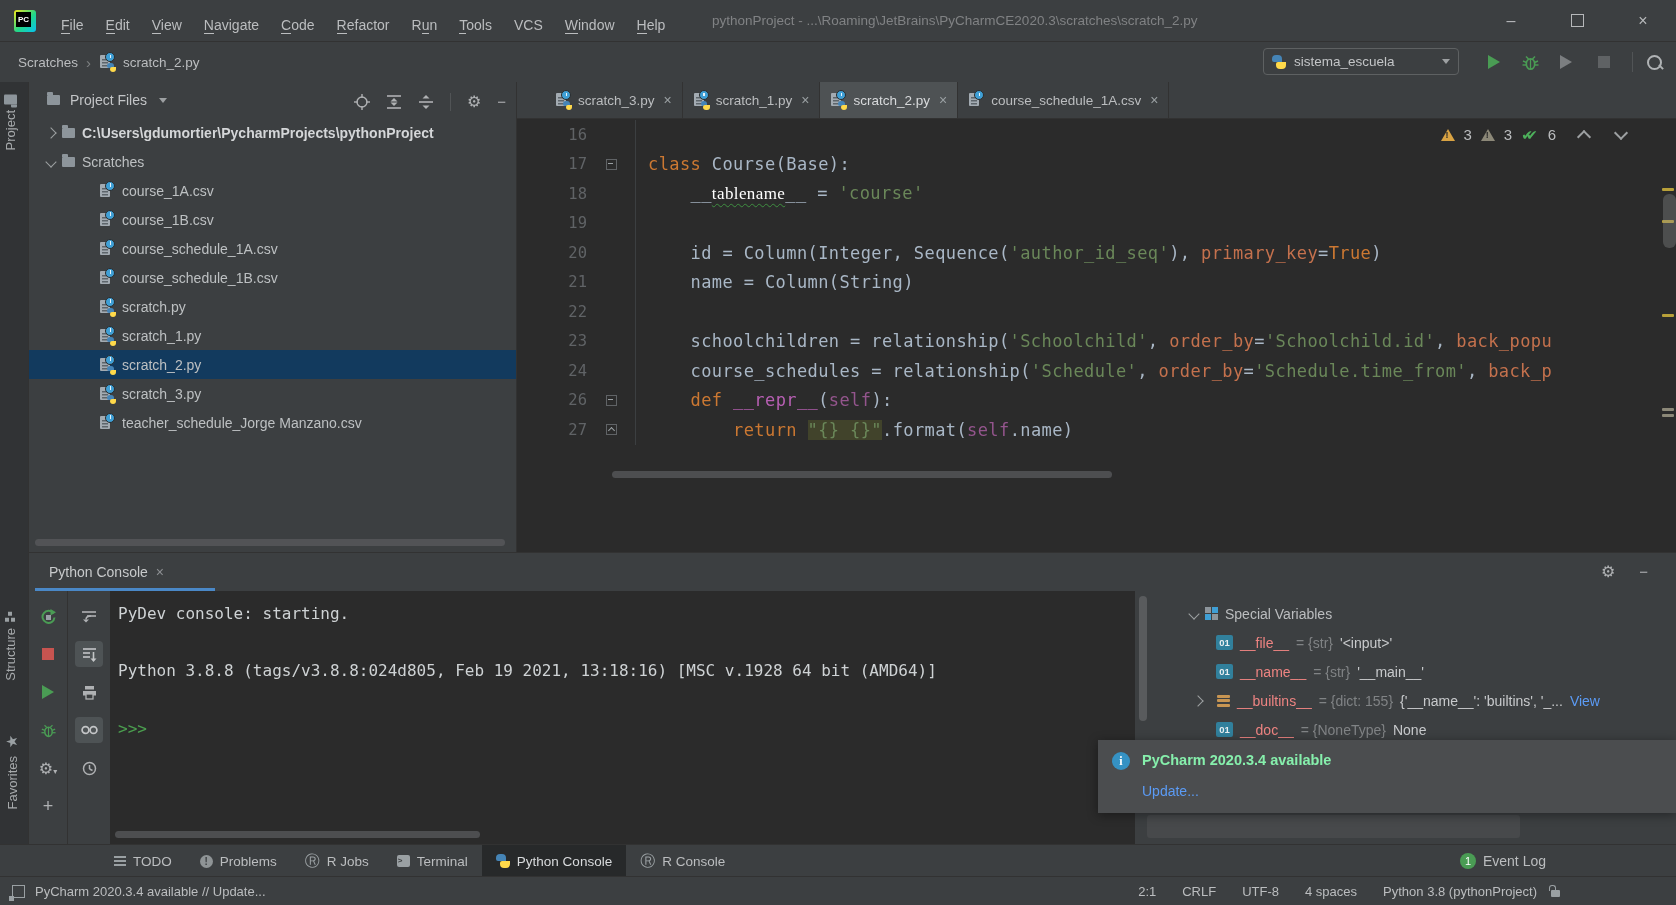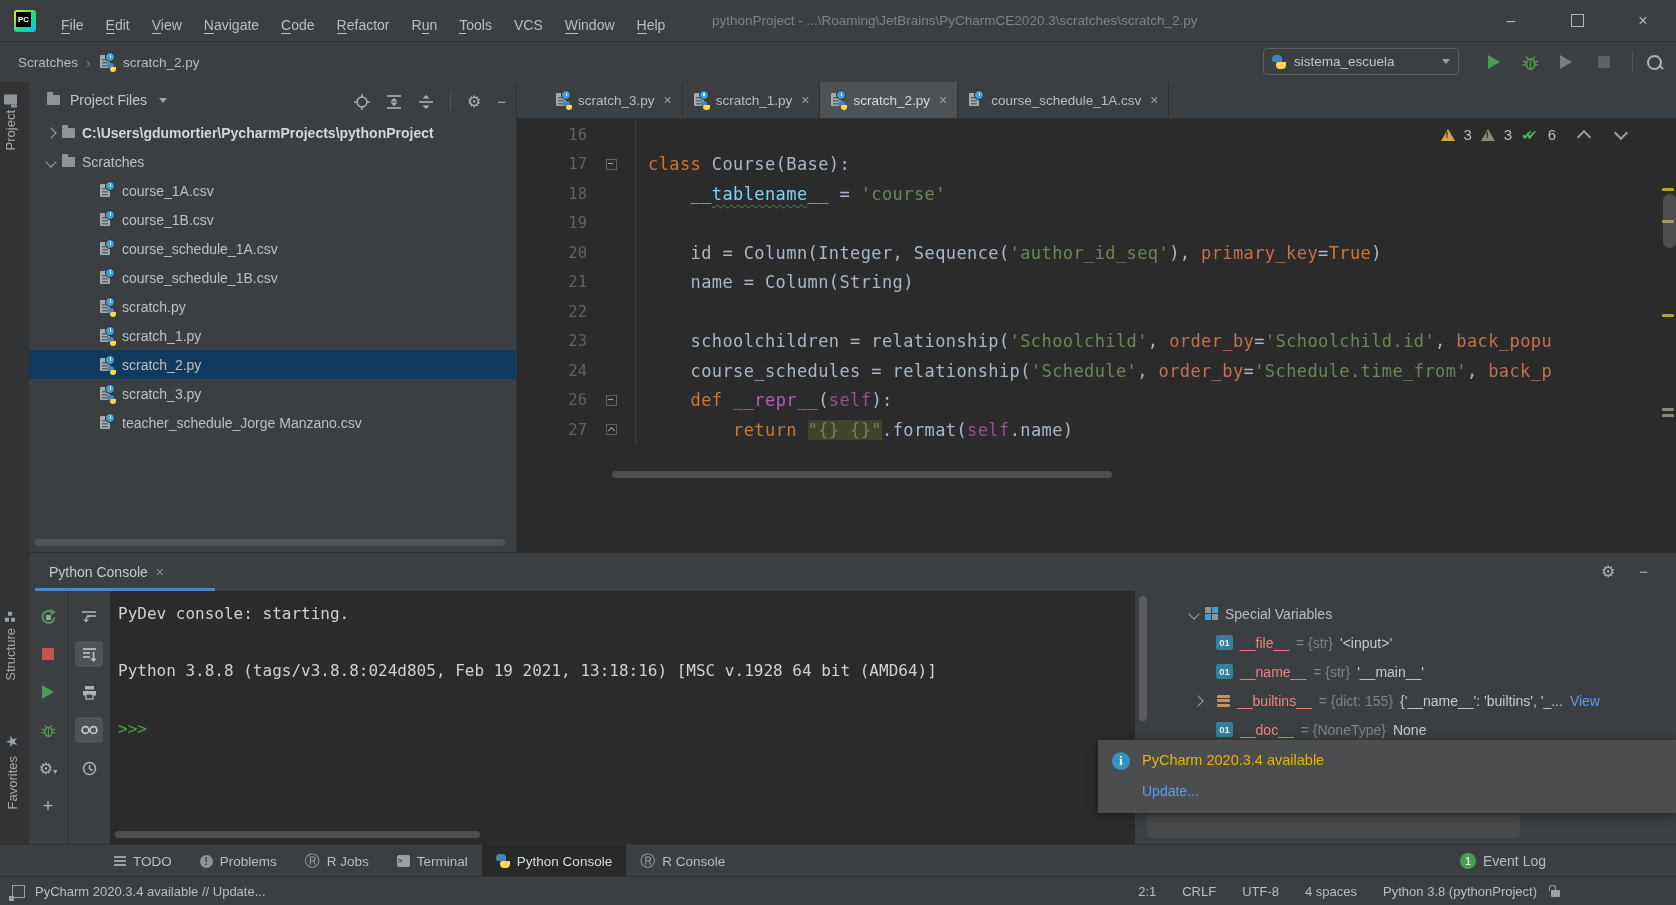--- a/index.html
+++ b/index.html
@@ -75,21 +75,21 @@
   .fold{width:9px;height:9px;border:1px solid #606366;background:#2b2b2b;position:relative;}
   .fold.top::after,.fold.down::after{content:"";position:absolute;left:1.5px;top:3.5px;width:5px;border-top:1.2px solid #9aa0a3;}
   .fold.up::after{content:"";position:absolute;left:2px;top:3px;width:4px;height:4px;border-left:1.2px solid #9aa0a3;border-top:1.2px solid #9aa0a3;transform:rotate(45deg);}
   .code-text{padding-left:12px;}
   .tk-kw{color:#cc7832;}
   .tk-pl{color:#a9b7c6;}
   .tk-str{color:#6a8759;}
   .tk-param{color:#c4714d;}
   .tk-mag{color:#b75fb3;}
   .tk-self{color:#94558d;}
-  .tk-typo{color:#7dd3fc;text-decoration:underline;text-decoration-style:wavy;text-decoration-color:#3f8f41;text-underline-offset:4px;text-decoration-thickness:1px;}
+  .tk-typo{color:#ffffff;text-decoration:underline;text-decoration-style:wavy;text-decoration-color:#3f8f41;text-underline-offset:4px;text-decoration-thickness:1px;font-family:Liberation Serif, serif;}
   .tk-strhl{color:#6a8759;background:#41432b;}
   .inspections{position:absolute;right:50px;top:44px;display:flex;align-items:center;gap:9px;color:#bbbdbf;font-size:15px;}
   .warn-tri{width:0;height:0;border-left:7px solid transparent;border-right:7px solid transparent;border-bottom:12px solid #d9a343;position:relative;}
   .warn-tri::after{content:"!";position:absolute;left:-2px;top:1px;font-size:9px;font-weight:bold;color:#2b2b2b;}
   .warn-tri.gray{border-bottom-color:#8c8878;}
   .checks{color:#4db05b;font-size:14px;letter-spacing:-7px;padding-right:8px;}
   .chev-b{width:8px;height:8px;border-right:2px solid #9da0a2;border-bottom:2px solid #9da0a2;}
   .chev-b.up{transform:rotate(-135deg);margin-top:4px;}
   .chev-b.down{transform:rotate(45deg);margin-bottom:4px;}
   .stripe-mark{position:absolute;width:12px;height:3px;background:#b8a039;right:2px;border-radius:1px;}
@@ -115,21 +115,21 @@
   .vname{color:#ee8482;}
   .vtype{color:#808385;}
   .vval{color:#c8cacc;}
   .vlink{color:#5b9bf5;}
   .grid-ic{width:13px;height:13px;position:relative;flex:0 0 auto;}
   .grid-ic i{position:absolute;width:6px;height:6px;}
   
   .notif{position:absolute;left:1098px;top:740px;right:0;height:73px;background:#4b4d4f;box-shadow:0 2px 10px rgba(0,0,0,.4);z-index:5;}
   .notif2{position:absolute;left:1147px;top:815px;width:373px;height:23px;background:#47494b;border-radius:3px;z-index:4;}
   .info-ic{position:absolute;left:14px;top:12px;width:18px;height:18px;border-radius:50%;background:#3592c4;color:#fff;font-size:12px;font-weight:bold;font-family:"Liberation Serif",serif;display:flex;align-items:center;justify-content:center;}
-  .notif-title{position:absolute;left:44px;top:12px;font-weight:normal;color:#eab308;font-size:14.5px;}
+  .notif-title{position:absolute;left:44px;top:12px;font-weight:bold;color:#86efac;font-size:14.5px;}
   .notif-link{position:absolute;left:44px;top:43px;color:#5b9bf5;font-size:14px;}
   
   .bottom-bar{position:absolute;left:0;right:0;bottom:28px;height:32px;background:#3c3f41;border-top:1px solid #323232;display:flex;align-items:stretch;}
   .bb-tab{display:flex;align-items:center;gap:7px;padding:0 14px;color:#bbbdbf;font-size:13.5px;}
   .bb-tab.active{background:#27292a;color:#d8dadc;}
   .bb-right{margin-left:auto;display:flex;align-items:center;gap:7px;padding-right:130px;}
   .badge{width:16px;height:16px;border-radius:50%;background:#4a9c54;color:#fff;font-size:11px;display:flex;align-items:center;justify-content:center;}
   .lines-ic{width:12px;height:10px;background:repeating-linear-gradient(#9aa0a3 0 2px,transparent 2px 4px);}
   .prob-ic{width:13px;height:13px;border-radius:50%;background:#8f9496;color:#3c3f41;font-weight:bold;font-size:10px;display:flex;align-items:center;justify-content:center;}
   .term-ic{width:13px;height:12px;background:#9aa0a3;border-radius:2px;color:#3c3f41;font-size:8px;font-weight:bold;display:flex;align-items:flex-start;justify-content:flex-start;padding:1px;box-sizing:border-box;}

